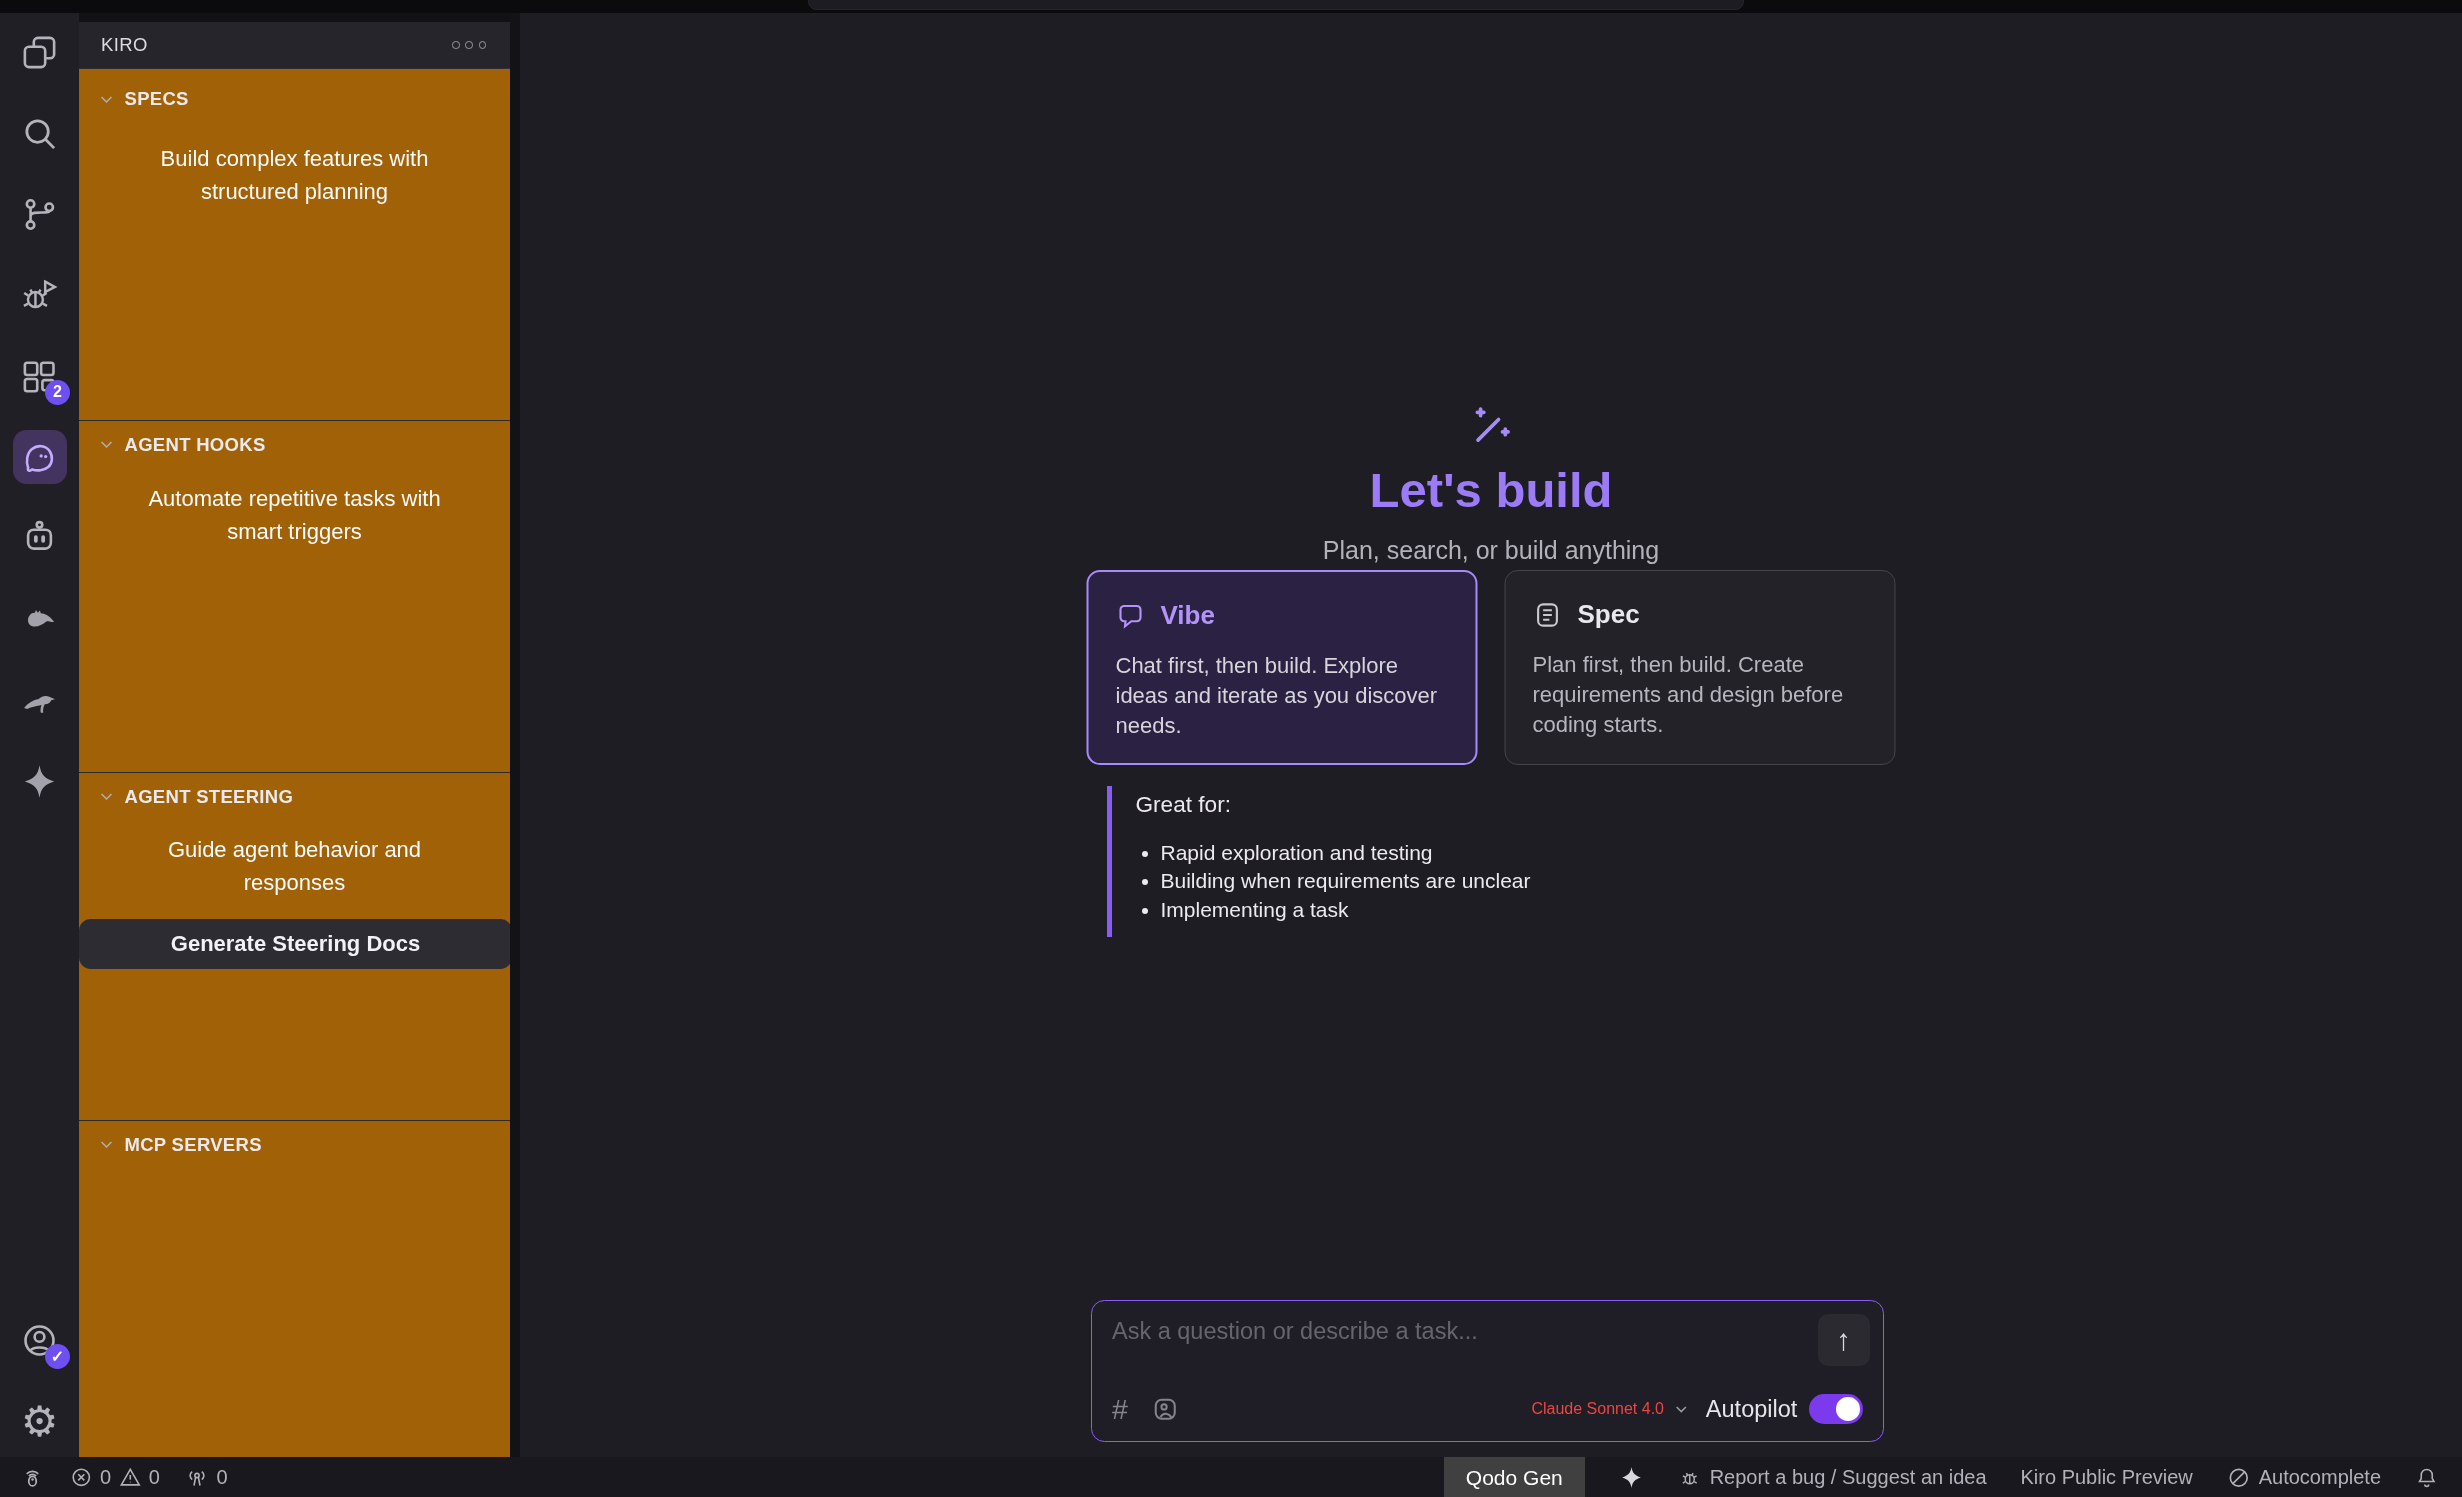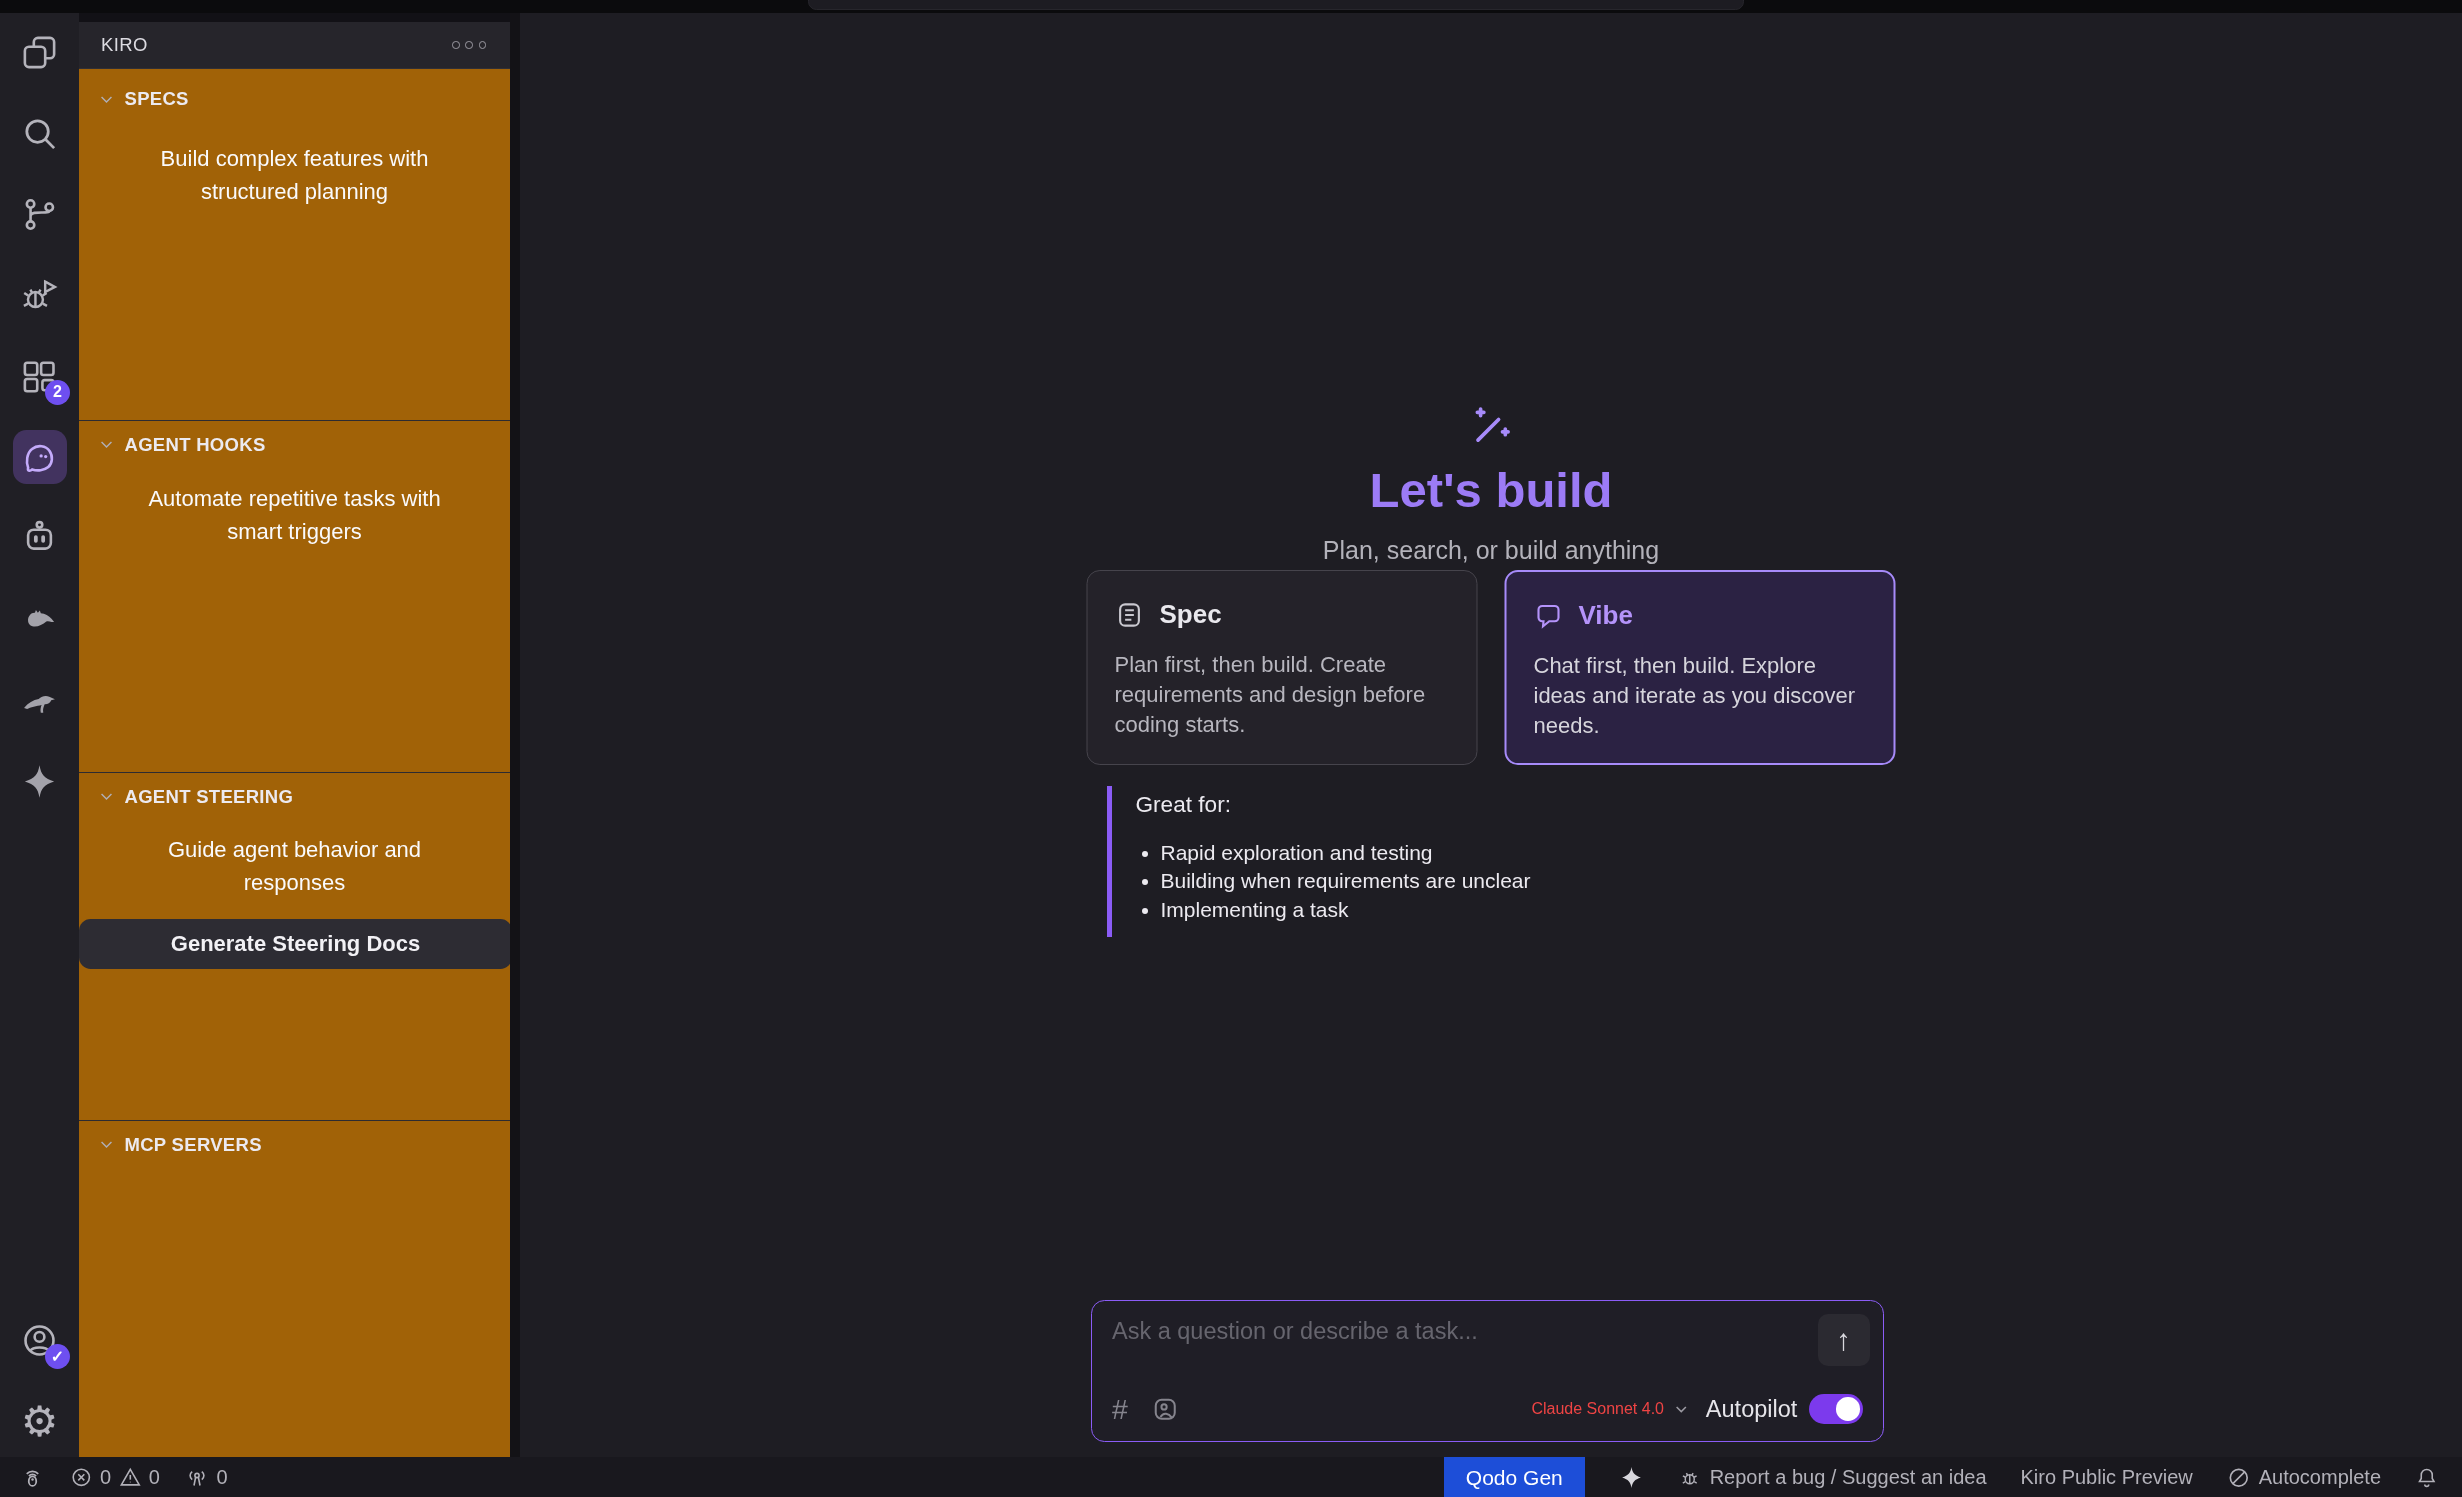--- a/index.html
+++ b/index.html
@@ -88,21 +88,21 @@
   .toggle { width:54px; height:30px; border-radius:15px; background:#7c3aed; position:relative; cursor:pointer; }
   .toggle .knob { position:absolute; top:3.4px; right:3.4px; width:23.5px; height:23.5px; border-radius:50%; background:#fff; }
 
   
   .statusbar { position:absolute; left:0; right:0; bottom:0; height:41px; background:#19181e;
     display:flex; align-items:center; font-size:20px; color:#b2b1b9; z-index:6; }
   .sb-left { display:flex; align-items:center; gap:25px; padding-left:20px; }
   .sb-group { display:flex; align-items:center; gap:7.5px; cursor:pointer; }
   .sb-right { margin-left:auto; display:flex; align-items:center; gap:34px; padding-right:23.5px; height:100%; }
   .sb-item { display:flex; align-items:center; gap:8.4px; cursor:pointer; white-space:nowrap; }
-  .qodo { height:100%; display:flex; align-items:center; padding:0 22px; background:#1d4ed8; color:#fff; font-size:21px; cursor:pointer; }
+  .qodo { height:100%; display:flex; align-items:center; padding:0 22px; background:#404040; color:#fff; font-size:21px; cursor:pointer; }
 </style>
 </head>
 <body>
 
 <div class="titlebar">
   <div class="command-center"></div>
 </div>
 
 <div class="activitybar">
   <div class="ab-item">
@@ -245,38 +245,38 @@
     <svg width="52" height="52" viewBox="0 0 24 24" fill="none" stroke="#a78bfa" stroke-width="1.7" stroke-linecap="round">
       <line x1="6" y1="18.5" x2="15.5" y2="9"></line>
       <path d="M7.2 4.2 v3 M5.7 5.7 h3"></path>
       <path d="M18.6 13.4 v2.6 M17.3 14.7 h2.6"></path>
     </svg>
     <div class="hero-title">Let's build</div>
     <div class="hero-sub">Plan, search, or build anything</div>
   </div>
 
   <div class="cards">
+    <div class="card vibe">
+      <div class="card-title-row">
+        <svg class="card-icon" width="30" height="30" viewBox="0 0 24 24" fill="none" stroke="currentColor" stroke-width="1.7">
+          <path d="M20 7 a3 3 0 0 0 -3 -3 H7 a3 3 0 0 0 -3 3 v6.2 a3 3 0 0 0 3 3 h1 l-0.4 4 5 -4 H17 a3 3 0 0 0 3 -3 z"></path>
+        </svg>
+        <span class="card-title">Vibe</span>
+      </div>
+      <div class="card-desc">Chat first, then build. Explore ideas and iterate as you discover needs.</div>
+    </div>
     <div class="card spec">
       <div class="card-title-row">
         <svg class="card-icon" width="30" height="30" viewBox="0 0 24 24" fill="none" stroke="currentColor" stroke-width="1.7">
           <rect x="4.5" y="3.5" width="15" height="17" rx="4"></rect>
           <path d="M8.5 8.2 h7 M8.5 12 h7 M8.5 15.8 h5"></path>
         </svg>
         <span class="card-title">Spec</span>
       </div>
       <div class="card-desc">Plan first, then build. Create requirements and design before coding starts.</div>
-    </div>
-    <div class="card vibe">
-      <div class="card-title-row">
-        <svg class="card-icon" width="30" height="30" viewBox="0 0 24 24" fill="none" stroke="currentColor" stroke-width="1.7">
-          <path d="M20 7 a3 3 0 0 0 -3 -3 H7 a3 3 0 0 0 -3 3 v6.2 a3 3 0 0 0 3 3 h1 l-0.4 4 5 -4 H17 a3 3 0 0 0 3 -3 z"></path>
-        </svg>
-        <span class="card-title">Vibe</span>
-      </div>
-      <div class="card-desc">Chat first, then build. Explore ideas and iterate as you discover needs.</div>
     </div>
   </div>
 
   <div class="greatfor">
     <div class="greatfor-label">Great for:</div>
     <ul>
       <li>Rapid exploration and testing</li>
       <li>Building when requirements are unclear</li>
       <li>Implementing a task</li>
     </ul>

